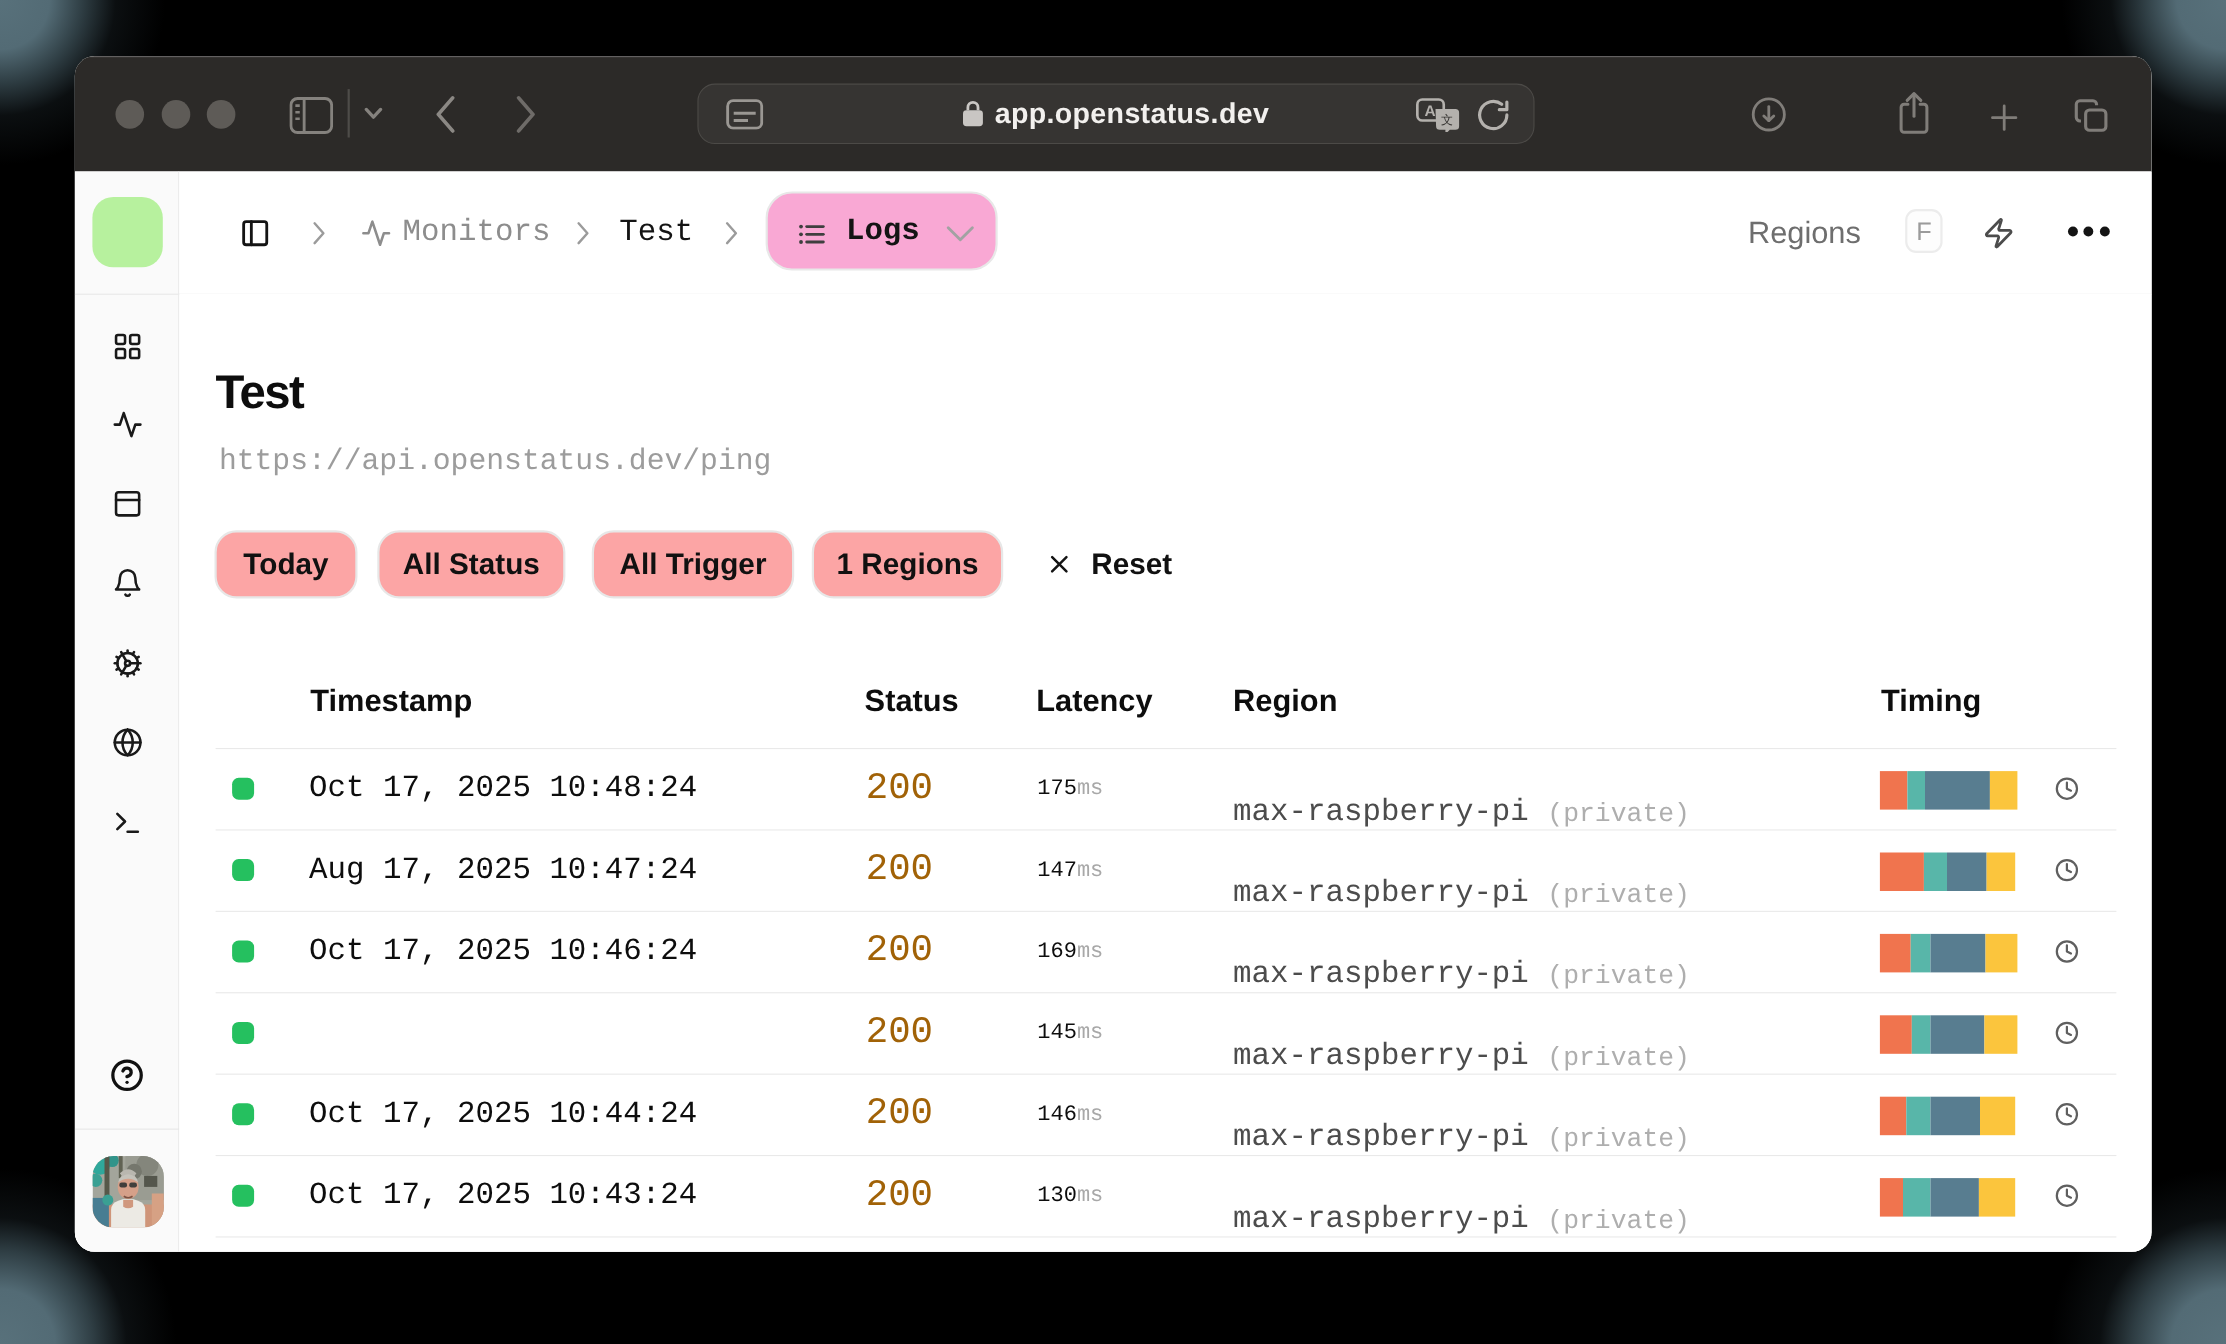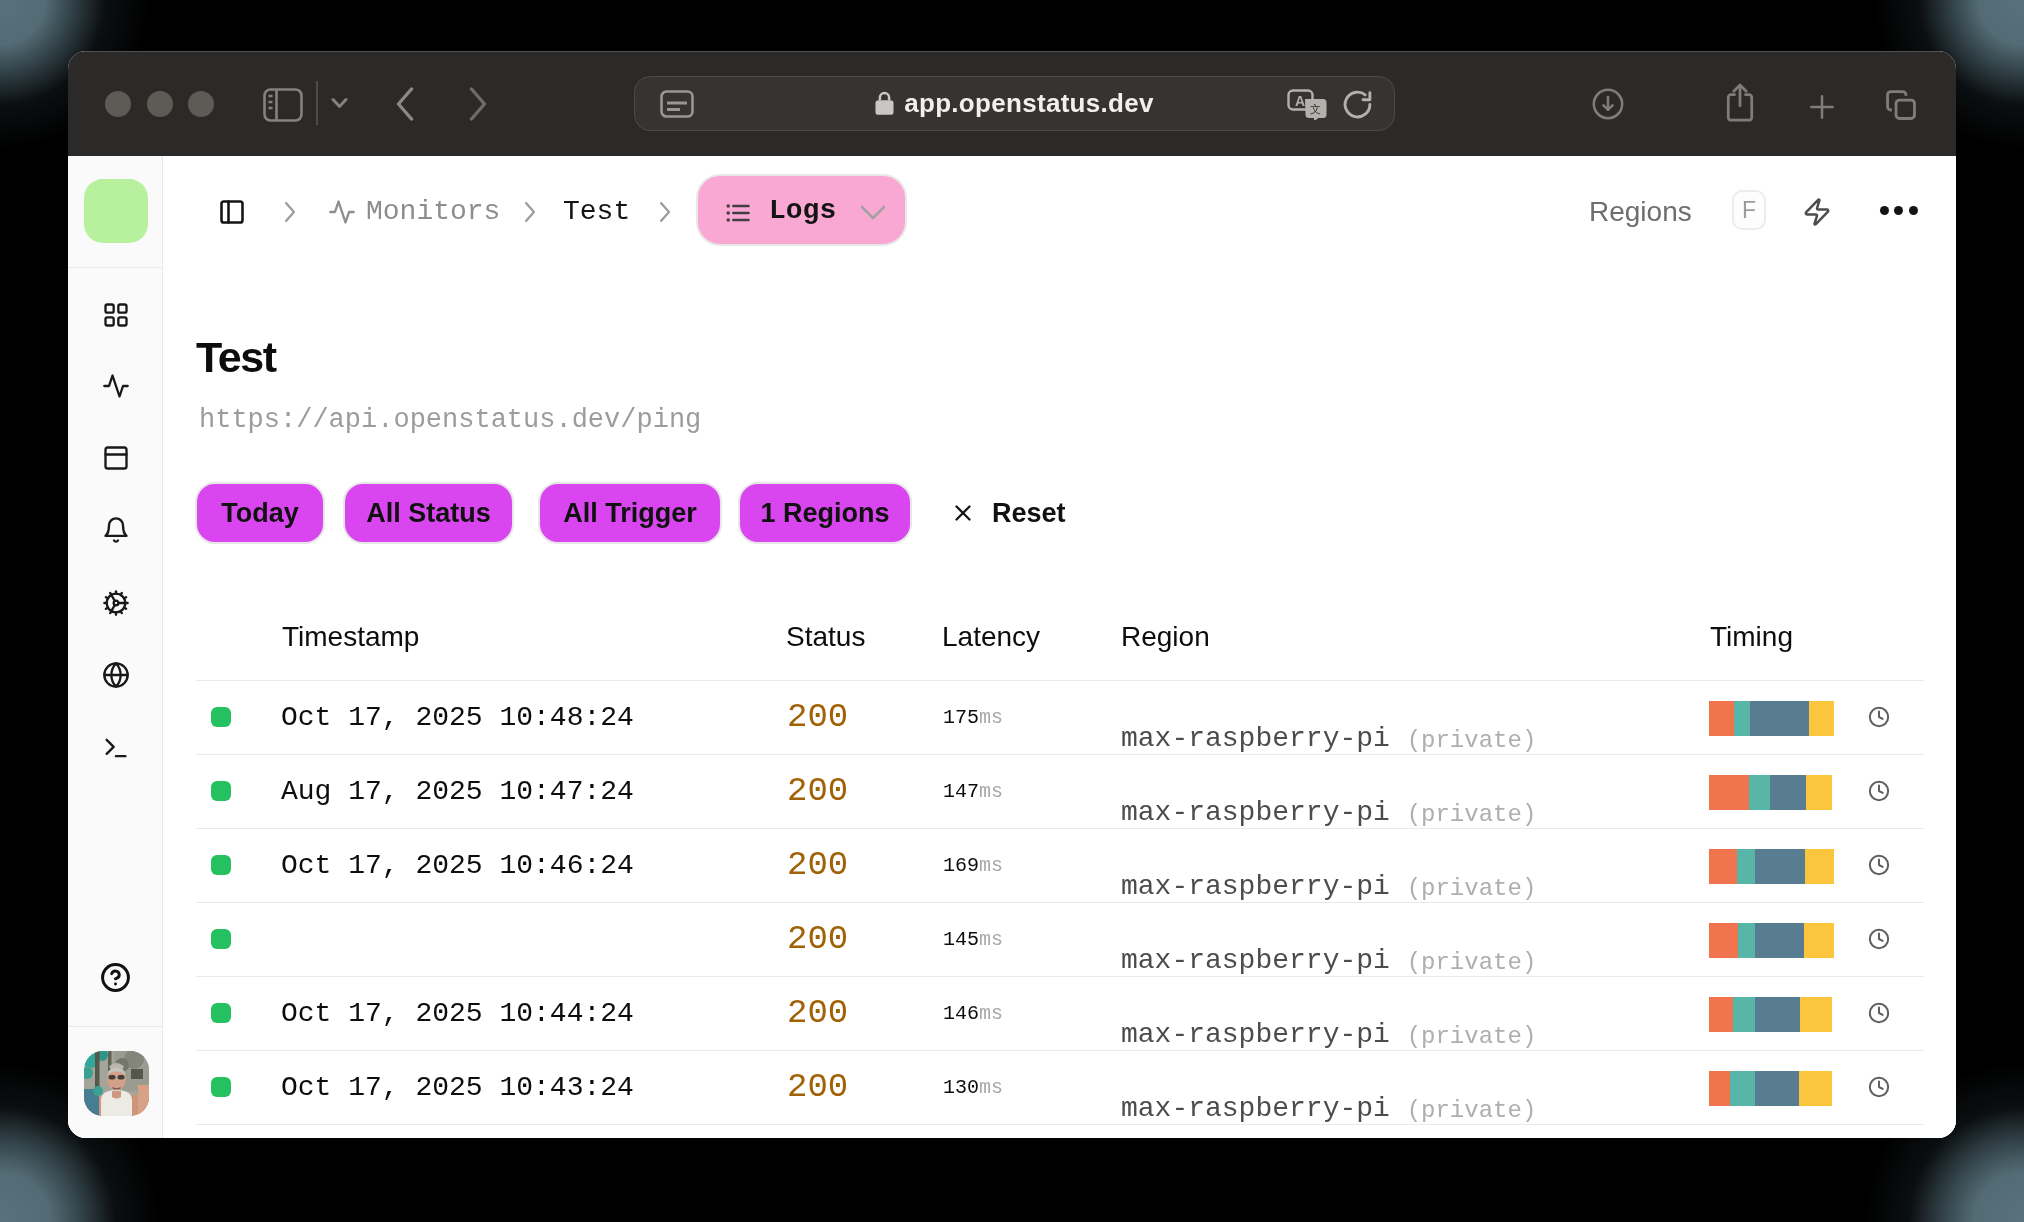--- a/index.html
+++ b/index.html
@@ -25,24 +25,24 @@
 .apphead { position:absolute; left:95px; top:105px; width:1793px; height:111px; background:#fff; }
 .headdiv { position:absolute; left:0; top:216px; width:1888px; height:1px; background:#e9e9e9; }
 .crumb { position:absolute; top:0; height:111px; display:flex; align-items:center; font-family:"Liberation Mono",monospace; font-size:28px; }
 .logsbtn { position:absolute; left:533px; top:18px; width:211px; height:72px; border-radius:24px; border:2px solid #e8e8e8; background:#f9a8d4; }
 .fkey { position:absolute; left:1569px; top:34px; width:34px; height:40px; border-radius:10px; border:2px solid #ececec; background:#fdfdfd; color:#9b9b9b; font-size:23px; display:flex; align-items:center; justify-content:center; }
 .hdots { position:absolute; top:50px; width:9px; height:9px; border-radius:50%; background:#141414; }
 
 .main { position:absolute; left:95px; top:216px; width:1793px; height:871px; background:#fff; }
 h1.test { position:absolute; left:128px; top:282px; font-size:43px; font-weight:700; color:#0d0d0d; letter-spacing:-1.4px; }
 .url { position:absolute; left:131px; top:354px; font-family:"Liberation Mono",monospace; font-size:27px; color:#9c9c9c; }
-.fbtn { position:absolute; top:431px; height:62px; border:2px solid #e7e7e7; border-radius:20px; background:#d946ef; display:flex; align-items:center; justify-content:center; font-size:27px; font-weight:600; color:#111; }
+.fbtn { position:absolute; top:431px; height:62px; border:2px solid #e7e7e7; border-radius:20px; background:#fca5a5; display:flex; align-items:center; justify-content:center; font-size:27px; font-weight:600; color:#111; }
 .reset { position:absolute; top:431px; height:62px; display:flex; align-items:center; font-size:27px; font-weight:600; color:#111; }
 
-.th { position:absolute; top:570px; font-size:28px; font-weight:400; color:#0d0d0d; }
+.th { position:absolute; top:570px; font-size:28px; font-weight:700; color:#0d0d0d; }
 .tline { position:absolute; left:128px; width:1728px; height:1px; background:#e9e9e9; }
 .row { position:absolute; left:128px; width:1728px; height:74px; }
 .dot { position:absolute; left:15px; top:27px; width:20px; height:20px; border-radius:6px; background:#25c05f; }
 .ts { position:absolute; left:85px; top:0; height:74px; display:flex; align-items:center; font-family:"Liberation Mono",monospace; font-size:28px; color:#0d0d0d; }
 .st { position:absolute; left:591px; top:0; height:74px; display:flex; align-items:center; font-family:"Liberation Mono",monospace; font-size:34px; color:#a16207; }
 .lat { position:absolute; left:747px; top:0; height:74px; display:flex; align-items:center; font-family:"Liberation Mono",monospace; font-size:20px; color:#0d0d0d; }
 .lat span { color:#a8a8a8; }
 .reg { position:absolute; left:925px; top:0; height:74px; display:flex; align-items:flex-end; font-family:"Liberation Mono",monospace; font-size:28px; color:#4c4c4c; }
 .reg span { font-size:24px; color:#aeaeae; }
 .tbar { position:absolute; left:1513px; top:21px; height:35px; display:flex; }

